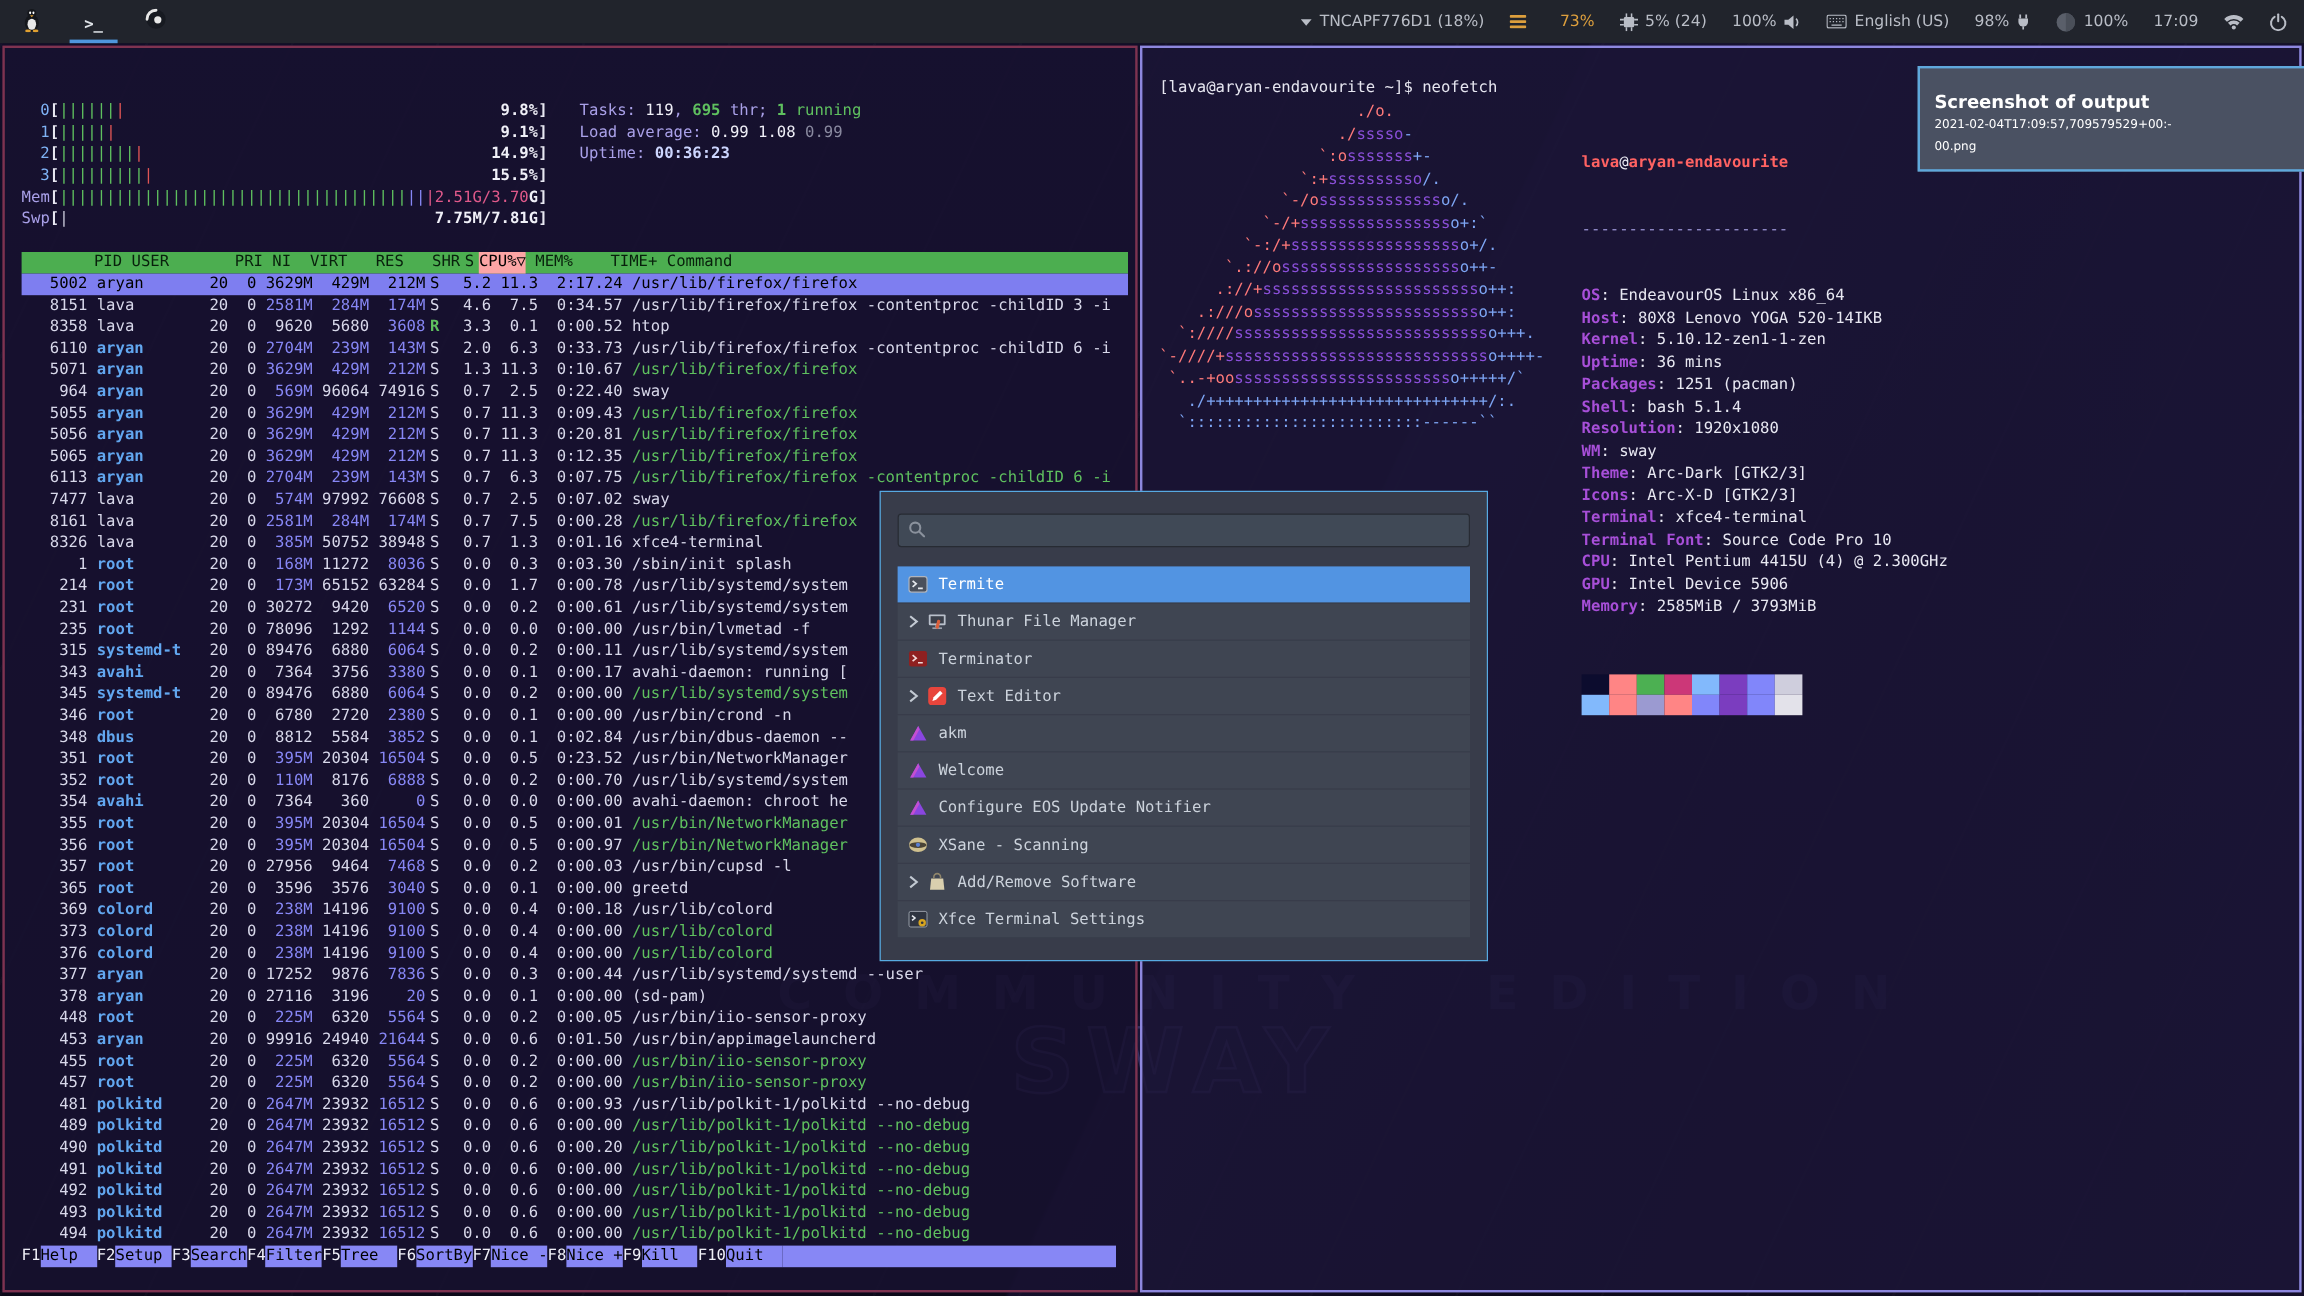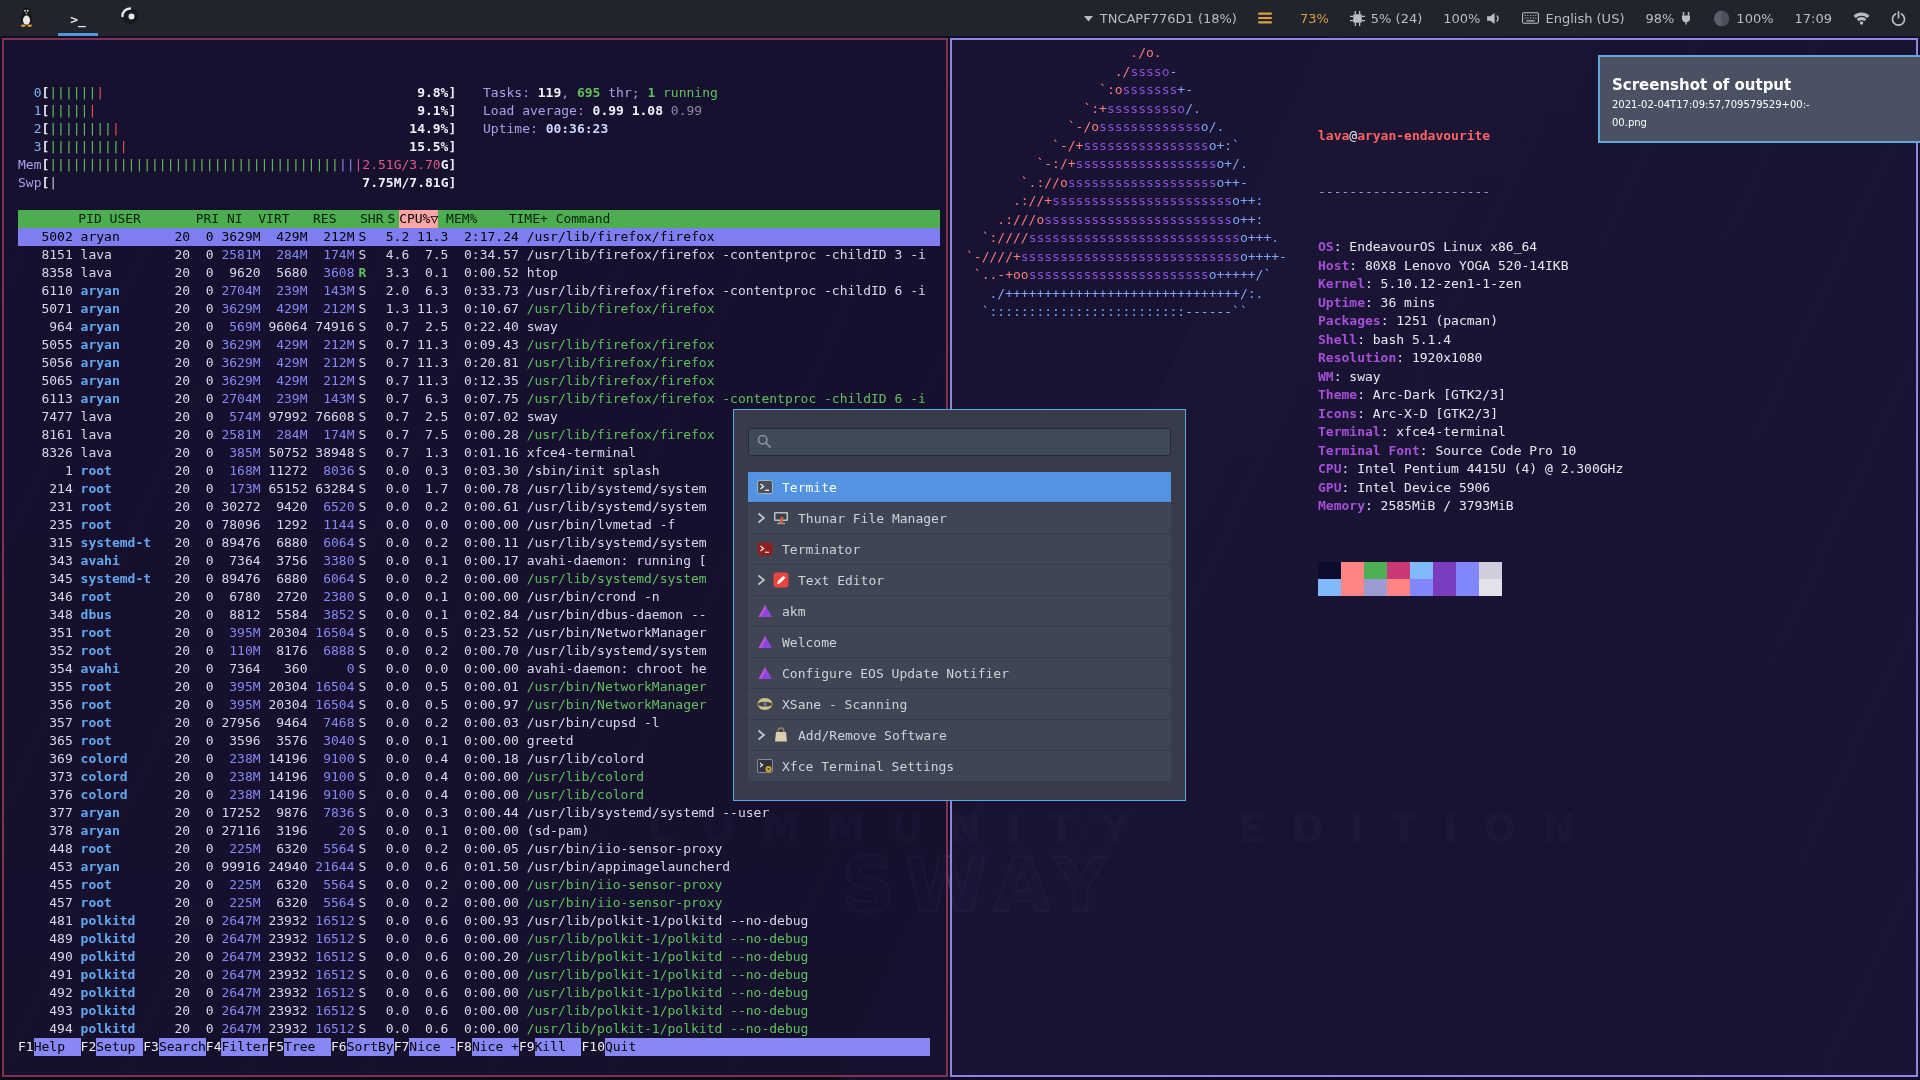--- a/index.html
+++ b/index.html
@@ -39,21 +39,21 @@
   #meters{position:absolute;left:0;top:44px;}
   .meter{display:flex;white-space:pre;height:18px;line-height:18px;}
   .m-lbl{display:inline-block;width:3ch;text-align:right;color:#7fb2f5;}
   .m-lbl.mm{color:#a9a0e8;}
   .m-br{color:#e8e8f2;font-weight:bold;}
   .m-bar{display:inline-block;width:51ch;position:relative;overflow:hidden;white-space:pre;}
   .bar-g{color:#5fc05f;} .bar-r{color:#e05555;} .bar-b{color:#8787f5;} .bar-p{color:#e0598a;}
   .m-val{position:absolute;right:0;top:0;font-weight:bold;color:#f0f0f8;}
   .m-val .pk{color:#e0598a;font-weight:normal;}
   #htop-tasks{position:absolute;left:465px;top:44px;line-height:18px;white-space:pre;}
-  .seg-lbl{color:#a9a0e8;} .seg-bw{color:#f0f0f8;font-weight:bold;} .seg-bg{color:#5fc05f;font-weight:bold;}
+  .seg-lbl{color:#a9a0e8;} .seg-bw{color:#f0f0f8;font-weight:normal;} .seg-bg{color:#5fc05f;font-weight:bold;}
   .seg-g{color:#5fc05f;} .seg-dim{color:#8a8aa0;} .seg-bu{color:#cdd6ff;font-weight:bold;}
   #ptable{position:absolute;left:0;right:0;top:170px;}
   .prow{display:flex;height:18px;line-height:18px;white-space:pre;}
   .prow span{display:inline-block;}
   .c-pid{width:7ch;text-align:right;} .c-user{width:10ch;padding-left:1ch;text-align:left;}
   .c-pri{width:4ch;text-align:right;} .c-ni{width:3ch;text-align:right;}
   .c-virt,.c-res,.c-shr{width:6ch;text-align:right;} .c-s{width:2ch;text-align:center;}
   .c-cpu,.c-mem{width:5ch;text-align:right;} .c-time{width:9ch;text-align:right;}
   .c-cmd{flex:1;padding-left:1ch;overflow:hidden;text-align:left;}
   .hdr{background:#4cae50;color:#08200c;font-weight:normal;padding-left:29px;}
@@ -75,21 +75,21 @@
   .nf-sep{color:#9a94d4;}
   .nf-lbl{color:#a74fd8;font-weight:bold;}
   #palette{margin-top:9px;line-height:0;font-size:0;}
   .sw{display:inline-block;width:23px;height:17px;}
   
   #notif{position:absolute;left:1598px;top:19px;width:358px;box-sizing:border-box;z-index:4;
     background:#4a5162;border:2px solid #5fa8dc;padding:19px 12px 9px;color:#fff;}
   #notif .t{font-weight:bold;font-size:15px;margin-bottom:2px;}
   #notif .b{font-size:10px;line-height:18px;}
   
-  #launcher{position:absolute;left:733px;top:373px;width:453px;height:392px;box-sizing:border-box;
+  #launcher{position:absolute;left:733px;top:373px;width:507px;height:392px;box-sizing:border-box;
     background:#383c4a;border:1px solid #57aae2;z-index:3;font-family:"DejaVu Sans Mono",monospace;padding-left:33px;}
   #search-wrap{position:absolute;left:14px;right:14px;top:18px;height:28px;background:#404956;
     border:1px solid #272b33;border-radius:3px;display:flex;align-items:center;padding:0 8px;box-sizing:border-box;}
   #search-wrap input{flex:1;background:transparent;border:none;outline:none;color:#d3dae3;
     font-family:inherit;font-size:13px;margin-left:6px;}
   #app-list{position:absolute;left:14px;right:14px;top:62px;}
   .app-item{height:30px;margin-bottom:1px;background:#3f4552;display:flex;align-items:center;
     padding:0 8px;font-size:13px;color:#ccd3dc;cursor:default;}
   .app-item.selected{background:#5294e2;color:#fff;}
   .app-chev{width:16px;display:flex;align-items:center;}
@@ -231,20 +231,21 @@
           <div class="prow"><span class="c-pid">492</span><span class="c-user u-other">polkitd</span><span class="c-pri">20</span><span class="c-ni">0</span><span class="c-virt memv">2647M</span><span class="c-res">23932</span><span class="c-shr memv">16512</span><span class="c-s">S</span><span class="c-cpu">0.0</span><span class="c-mem">0.6</span><span class="c-time">0:00.00</span><span class="c-cmd cmd-g">/usr/lib/polkit-1/polkitd --no-debug</span></div>
           <div class="prow"><span class="c-pid">493</span><span class="c-user u-other">polkitd</span><span class="c-pri">20</span><span class="c-ni">0</span><span class="c-virt memv">2647M</span><span class="c-res">23932</span><span class="c-shr memv">16512</span><span class="c-s">S</span><span class="c-cpu">0.0</span><span class="c-mem">0.6</span><span class="c-time">0:00.00</span><span class="c-cmd cmd-g">/usr/lib/polkit-1/polkitd --no-debug</span></div>
           <div class="prow"><span class="c-pid">494</span><span class="c-user u-other">polkitd</span><span class="c-pri">20</span><span class="c-ni">0</span><span class="c-virt memv">2647M</span><span class="c-res">23932</span><span class="c-shr memv">16512</span><span class="c-s">S</span><span class="c-cpu">0.0</span><span class="c-mem">0.6</span><span class="c-time">0:00.00</span><span class="c-cmd cmd-g">/usr/lib/polkit-1/polkitd --no-debug</span></div>
         </div>
       <div id="fbar"><span style="display: flex;"><span class="fkey">F1</span><span class="flabel">Help</span></span><span style="display: flex;"><span class="fkey">F2</span><span class="flabel">Setup</span></span><span style="display: flex;"><span class="fkey">F3</span><span class="flabel">Search</span></span><span style="display: flex;"><span class="fkey">F4</span><span class="flabel">Filter</span></span><span style="display: flex;"><span class="fkey">F5</span><span class="flabel">Tree</span></span><span style="display: flex;"><span class="fkey">F6</span><span class="flabel">SortBy</span></span><span style="display: flex;"><span class="fkey">F7</span><span class="flabel">Nice -</span></span><span style="display: flex;"><span class="fkey">F8</span><span class="flabel">Nice +</span></span><span style="display: flex;"><span class="fkey">F9</span><span class="flabel">Kill</span></span><span style="display: flex;"><span class="fkey">F10</span><span class="flabel">Quit</span></span><span class="ffill"></span></div>
     </div>
   </div>
 
   <div id="neo-win" class="term">
     <div id="neo-inner">
+      <div id="prompt">[lava@aryan-endavourite ~]$ neofetch</div>
       <div id="ascii"><div><span class="ar">                     ./o.</span><span class="ap"></span><span class="ab"></span></div><div><span class="ar">                   ./</span><span class="ap">sssso</span><span class="ab">-</span></div><div><span class="ar">                 `:o</span><span class="ap">sssssss</span><span class="ab">+-</span></div><div><span class="ar">               `:+</span><span class="ap">ssssssssso</span><span class="ab">/.</span></div><div><span class="ar">             `-/o</span><span class="ap">sssssssssssss</span><span class="ab">o/.</span></div><div><span class="ar">           `-/+</span><span class="ap">ssssssssssssssss</span><span class="ab">o+:`</span></div><div><span class="ar">         `-:/+</span><span class="ap">ssssssssssssssssss</span><span class="ab">o+/.</span></div><div><span class="ar">       `.://o</span><span class="ap">sssssssssssssssssss</span><span class="ab">o++-</span></div><div><span class="ar">      .://+</span><span class="ap">sssssssssssssssssssssss</span><span class="ab">o++:</span></div><div><span class="ar">    .:///o</span><span class="ap">ssssssssssssssssssssssss</span><span class="ab">o++:</span></div><div><span class="ar">  `:////</span><span class="ap">sssssssssssssssssssssssssss</span><span class="ab">o+++.</span></div><div><span class="ar">`-////+</span><span class="ap">ssssssssssssssssssssssssssss</span><span class="ab">o++++-</span></div><div><span class="ar"> `..-+oo</span><span class="ap">sssssssssssssssssssssss</span><span class="ab">o+++++/`</span></div><div><span class="ar"></span><span class="ap"></span><span class="ab">   ./++++++++++++++++++++++++++++++/:.</span></div><div><span class="ar"></span><span class="ap"></span><span class="ab">  `:::::::::::::::::::::::::------``</span></div></div>
       <div id="nf-info">
         <div><span class="nf-red">lava</span><span class="nf-w">@</span><span class="nf-red">aryan-endavourite</span></div>
         <div class="nf-sep">----------------------</div>
         <div id="nf-lines"><div><span class="nf-lbl">OS</span><span class="nf-w">: EndeavourOS Linux x86_64</span></div><div><span class="nf-lbl">Host</span><span class="nf-w">: 80X8 Lenovo YOGA 520-14IKB</span></div><div><span class="nf-lbl">Kernel</span><span class="nf-w">: 5.10.12-zen1-1-zen</span></div><div><span class="nf-lbl">Uptime</span><span class="nf-w">: 36 mins</span></div><div><span class="nf-lbl">Packages</span><span class="nf-w">: 1251 (pacman)</span></div><div><span class="nf-lbl">Shell</span><span class="nf-w">: bash 5.1.4</span></div><div><span class="nf-lbl">Resolution</span><span class="nf-w">: 1920x1080</span></div><div><span class="nf-lbl">WM</span><span class="nf-w">: sway</span></div><div><span class="nf-lbl">Theme</span><span class="nf-w">: Arc-Dark [GTK2/3]</span></div><div><span class="nf-lbl">Icons</span><span class="nf-w">: Arc-X-D [GTK2/3]</span></div><div><span class="nf-lbl">Terminal</span><span class="nf-w">: xfce4-terminal</span></div><div><span class="nf-lbl">Terminal Font</span><span class="nf-w">: Source Code Pro 10</span></div><div><span class="nf-lbl">CPU</span><span class="nf-w">: Intel Pentium 4415U (4) @ 2.300GHz</span></div><div><span class="nf-lbl">GPU</span><span class="nf-w">: Intel Device 5906</span></div><div><span class="nf-lbl">Memory</span><span class="nf-w">: 2585MiB / 3793MiB</span></div></div>
         <div id="palette"><div><span class="sw" style="background: rgb(12, 12, 46);"></span><span class="sw" style="background: rgb(255, 133, 133);"></span><span class="sw" style="background: rgb(76, 176, 82);"></span><span class="sw" style="background: rgb(204, 55, 120);"></span><span class="sw" style="background: rgb(130, 185, 252);"></span><span class="sw" style="background: rgb(123, 61, 191);"></span><span class="sw" style="background: rgb(129, 134, 250);"></span><span class="sw" style="background: rgb(207, 206, 221);"></span></div><div><span class="sw" style="background: rgb(130, 185, 252);"></span><span class="sw" style="background: rgb(255, 133, 133);"></span><span class="sw" style="background: rgb(155, 154, 209);"></span><span class="sw" style="background: rgb(255, 133, 133);"></span><span class="sw" style="background: rgb(129, 134, 250);"></span><span class="sw" style="background: rgb(123, 61, 191);"></span><span class="sw" style="background: rgb(129, 134, 250);"></span><span class="sw" style="background: rgb(227, 226, 234);"></span></div></div>
       </div>
     </div>
   </div>
 

